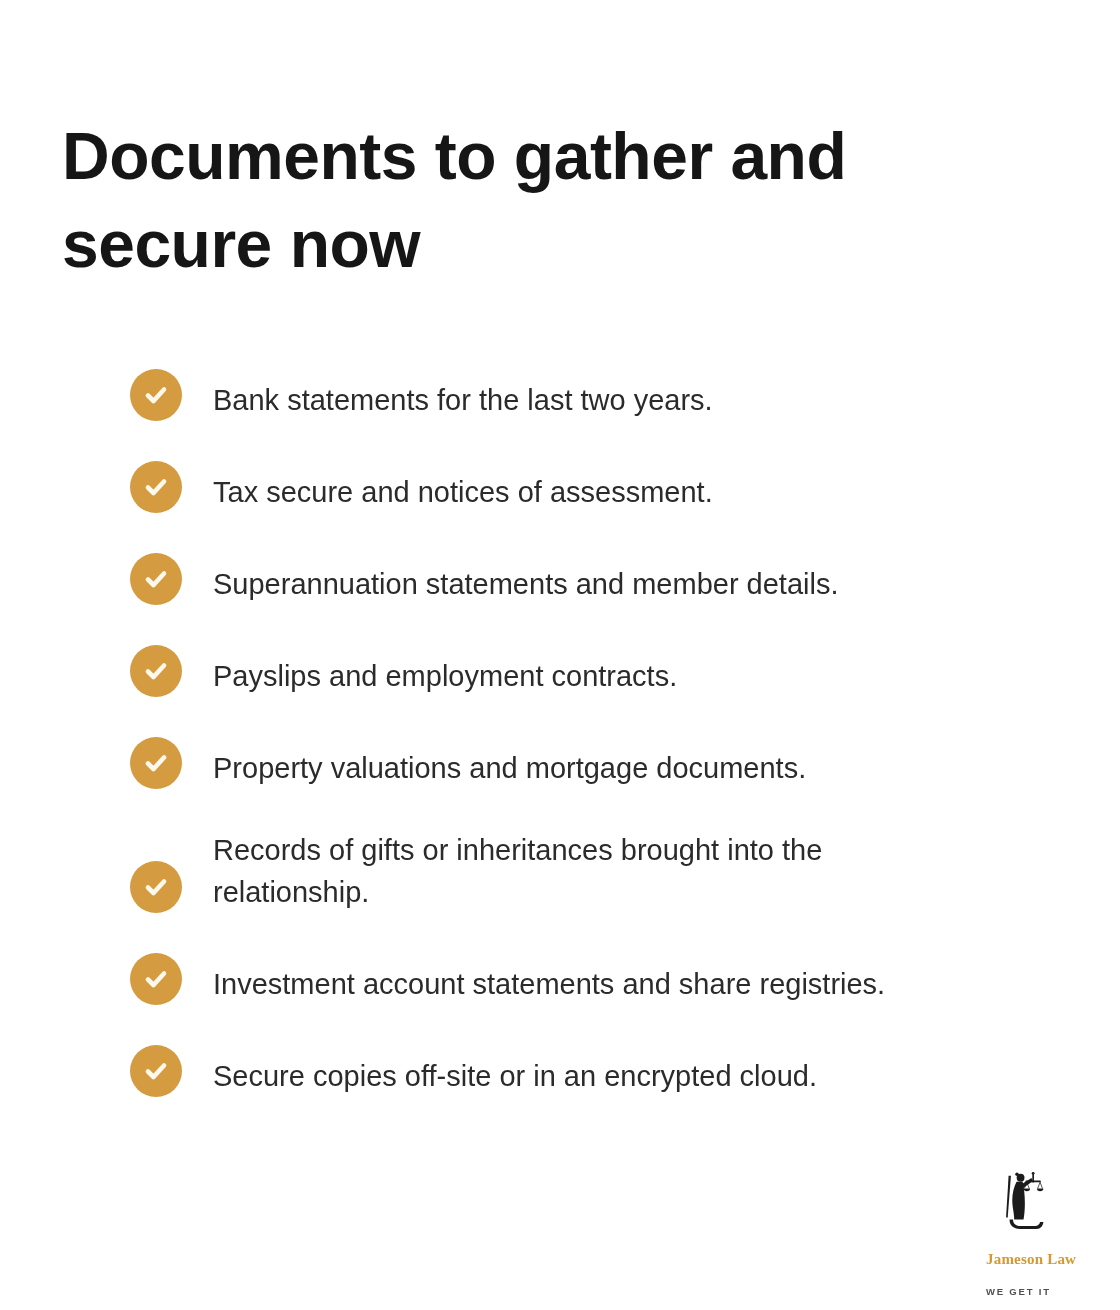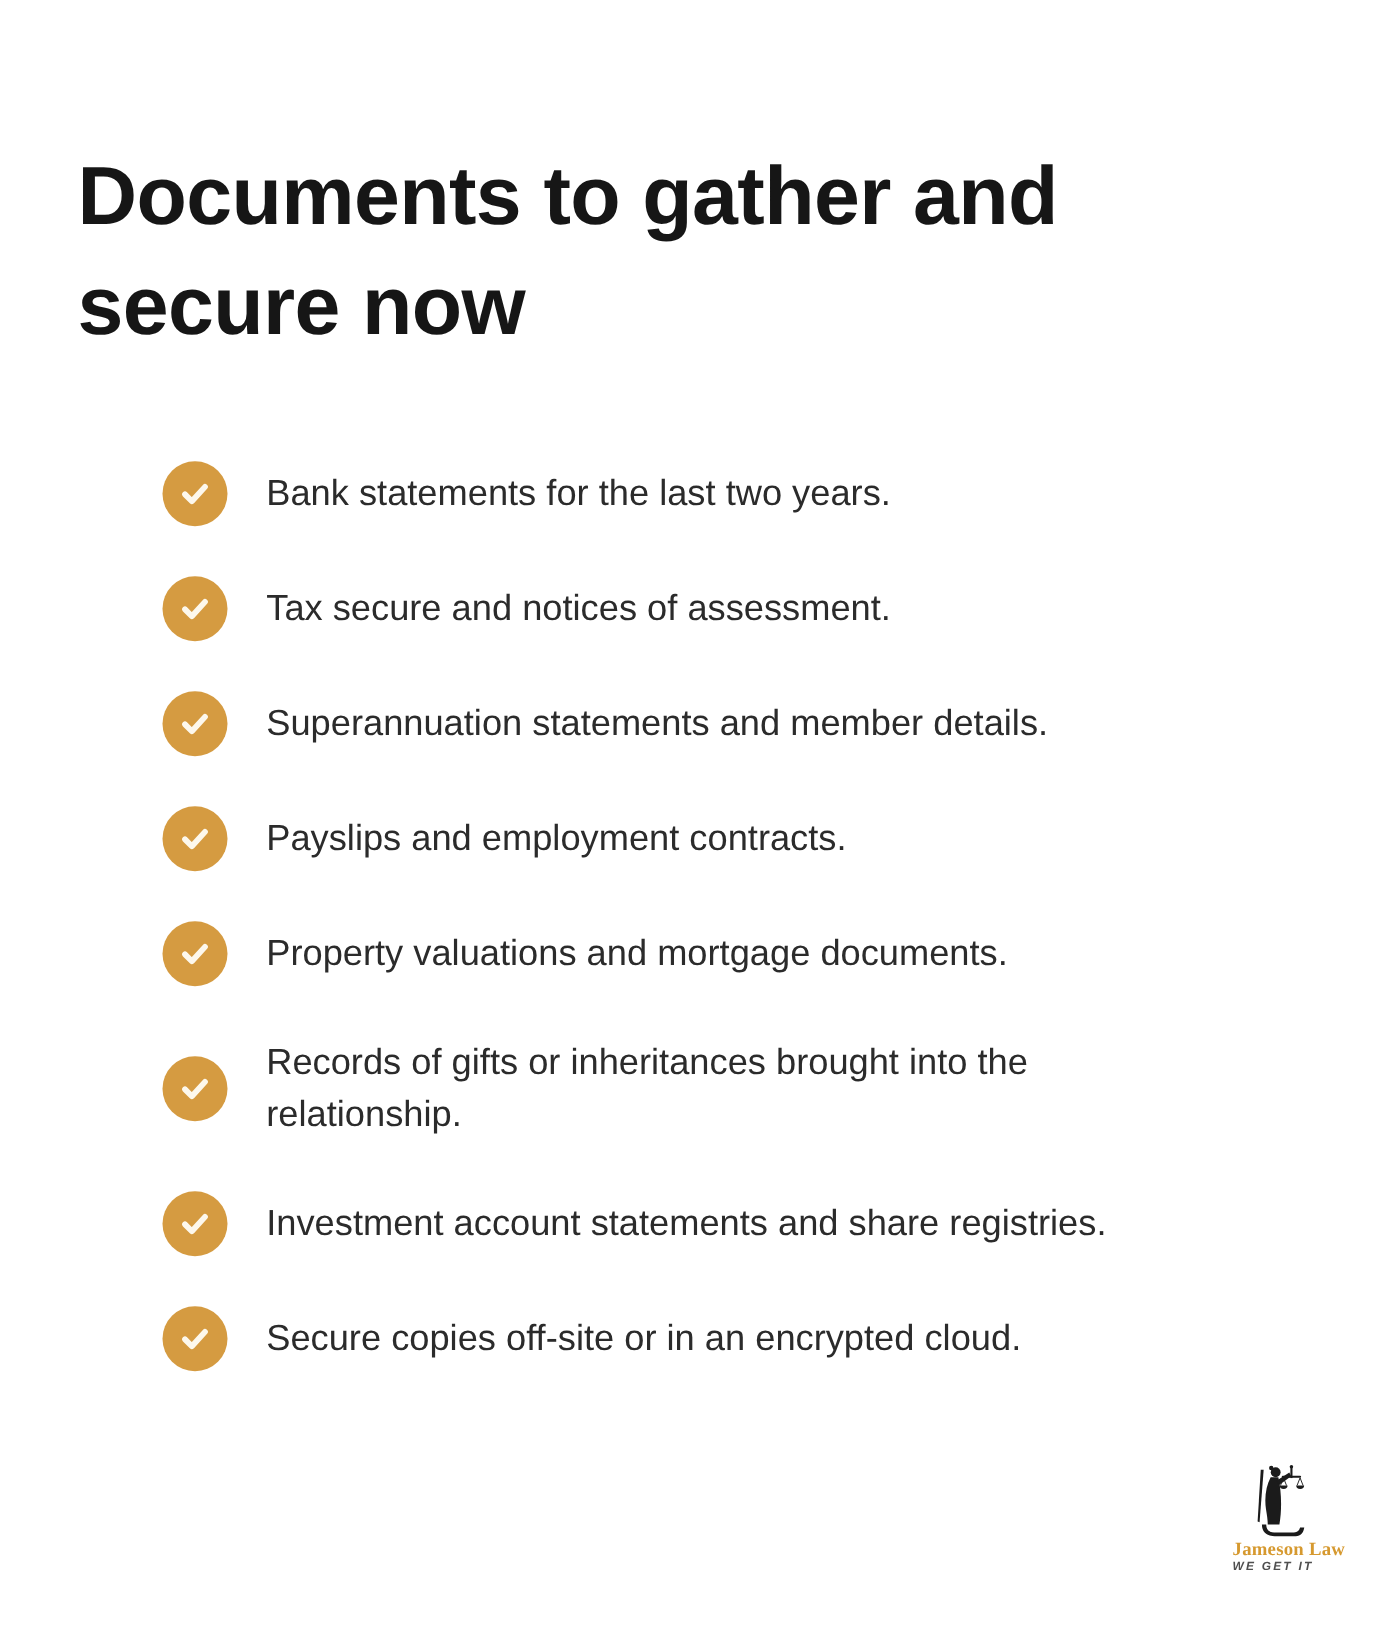--- a/index.html
+++ b/index.html
@@ -26,21 +26,21 @@
     color: #161616;
   }
   .checklist {
     position: absolute;
     left: 130px; top: 369px;
     width: 920px;
     list-style: none;
   }
   .check-item {
     display: flex;
-    align-items: center;
+    align-items: flex-end;
     min-height: 52px;
     margin-bottom: 40px;
   }
   .check-circle {
     flex: 0 0 52px;
     width: 52px; height: 52px;
     border-radius: 50%;
     background: #D59B41;
     display: flex;
     align-items: center;
@@ -54,20 +54,21 @@
     line-height: 42px;
     color: #2B2B2B;
   }
   .logo {
     position: absolute;
     left: 986px; top: 1170px;
     width: 76px;
     display: flex;
     flex-direction: column;
     align-items: flex-start;
+    gap: 19px;
   }
   .logo-icon-wrap {
     width: 76px;
     display: flex;
     justify-content: center;
     margin-bottom: 2px;
   }
   .logo-name {
     font-family: "Liberation Serif", "DejaVu Serif", serif;
     font-weight: bold;
@@ -77,21 +78,20 @@
     color: #D6992F;
     white-space: nowrap;
   }
   .logo-tagline {
     font-size: 9.5px;
     line-height: 12px;
     font-weight: 600;
     letter-spacing: 1.8px;
     color: #4F4F4F;
     white-space: nowrap;
-    font-style: italic;
   }
 </style>
 </head>
 <body>
 
 <div class="page">
 
   <h1 class="page-title">Documents to gather and secure now</h1>
 
   <ul class="checklist">

